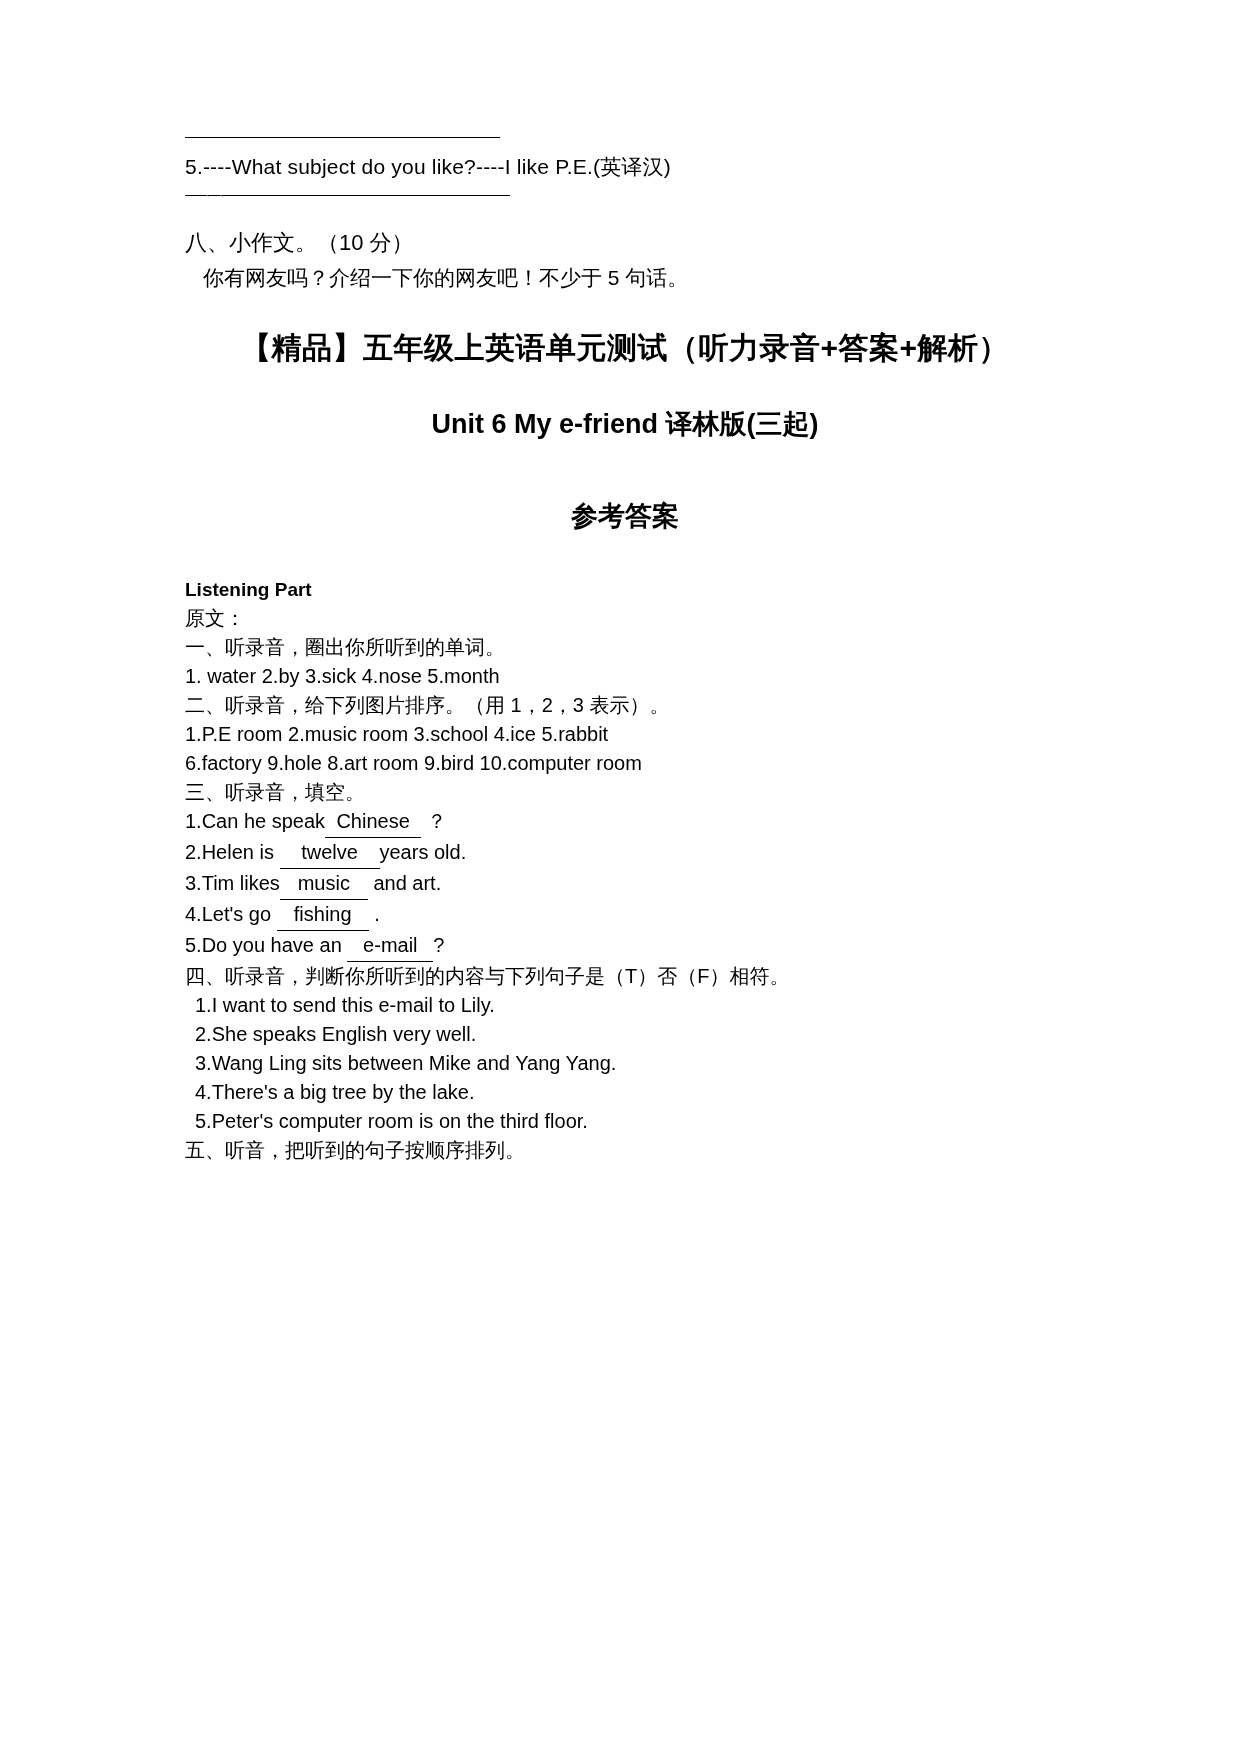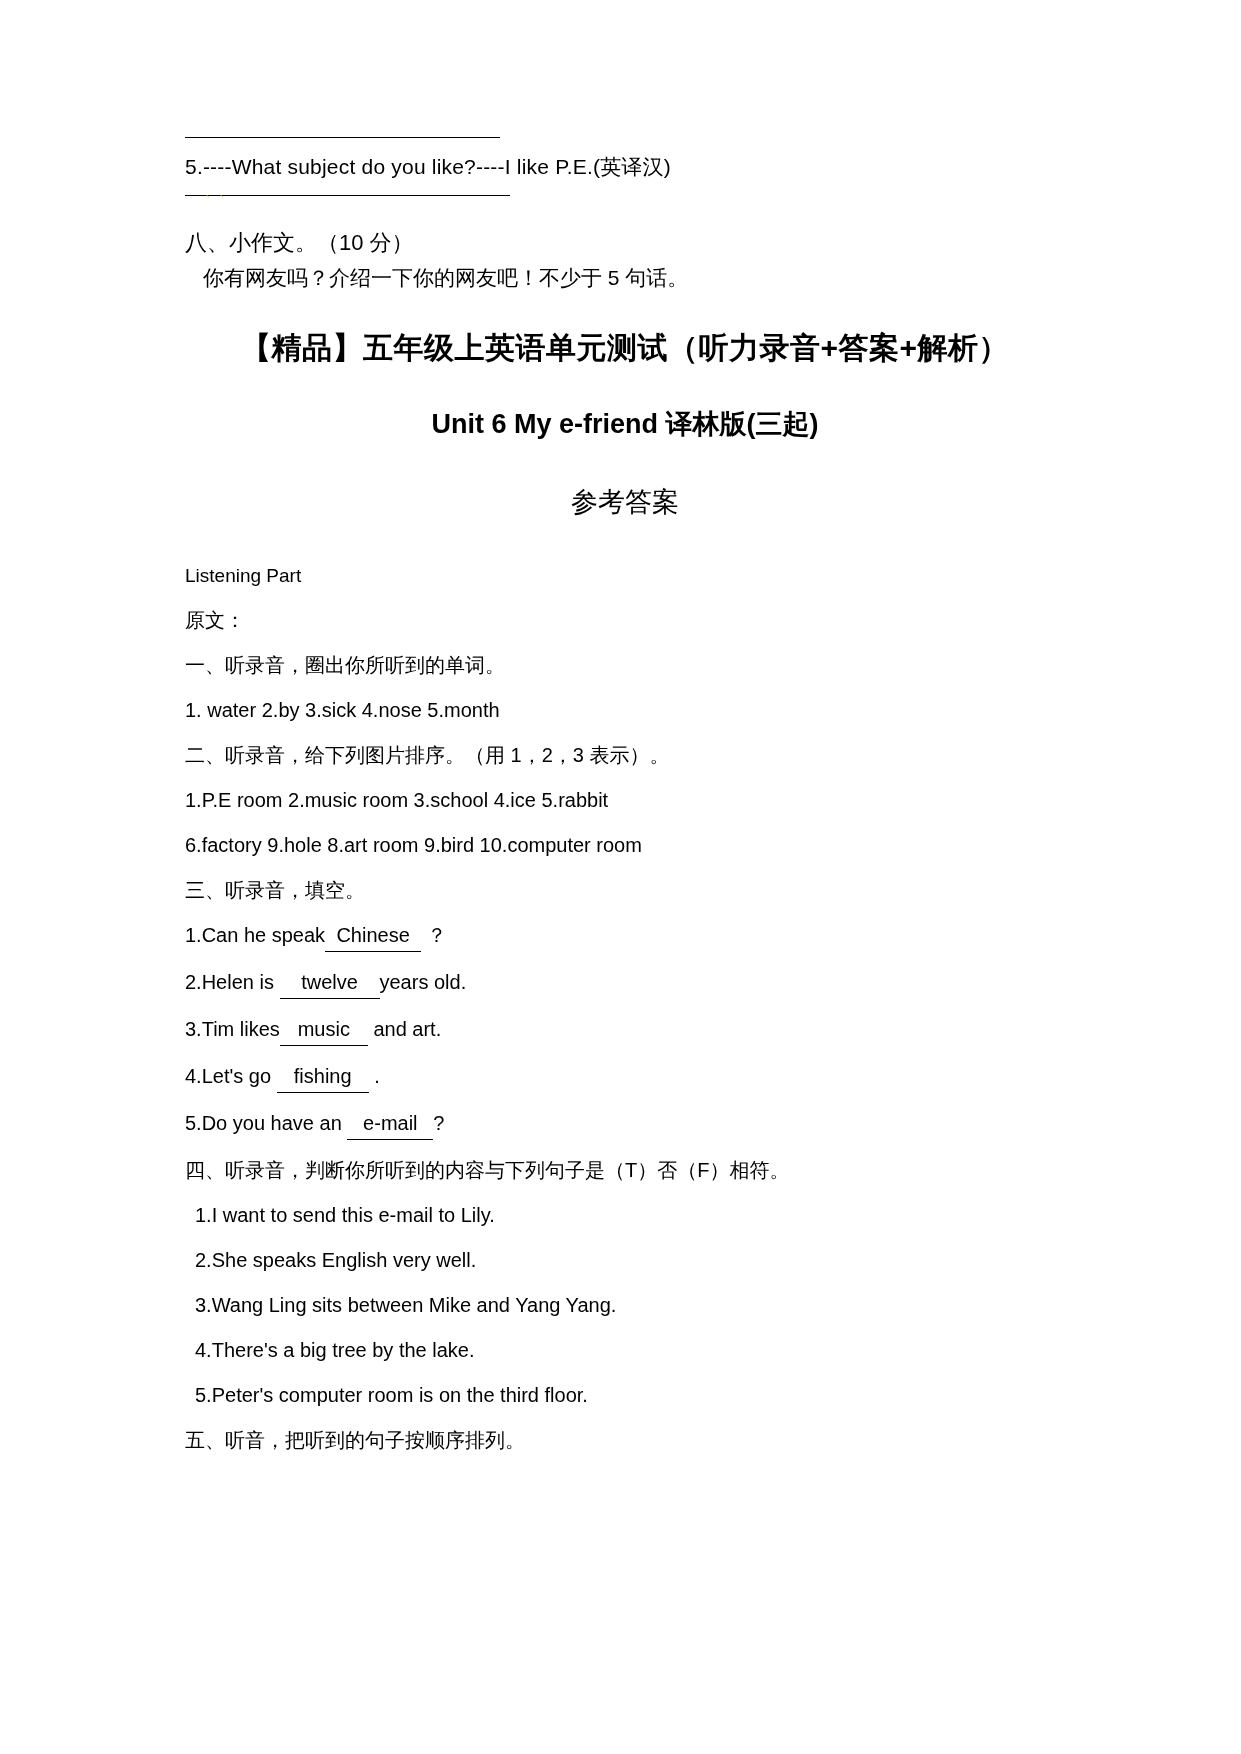--- a/index.html
+++ b/index.html
@@ -83,34 +83,34 @@
   .title-sub {
     text-align: center;
     font-size: 27px;
     font-weight: bold;
     line-height: 40px;
     margin: 34px 0 0 0;
   }
   .title-ans {
     text-align: center;
     font-size: 27px;
-    font-weight: normal;
+    font-weight: bold;
     line-height: 40px;
-    margin: 38px 0 0 0;
+    margin: 52px 0 0 0;
   }
   .label-bold {
     font-size: 19px;
-    font-weight: normal;
+    font-weight: bold;
     margin: 40px 0 0 0;
     line-height: 28px;
   }
   .para {
     font-size: 20px;
     line-height: 29px;
-    margin: 16px 0 0 0;
+    margin: 0 0 0 0;
   }
   .para.indent {
     margin-left: 10px;
   }
   .fill {
     display: inline-block;
     border-bottom: 1.4px solid #000;
     text-align: center;
     padding: 0 6px 1px 6px;
   }

